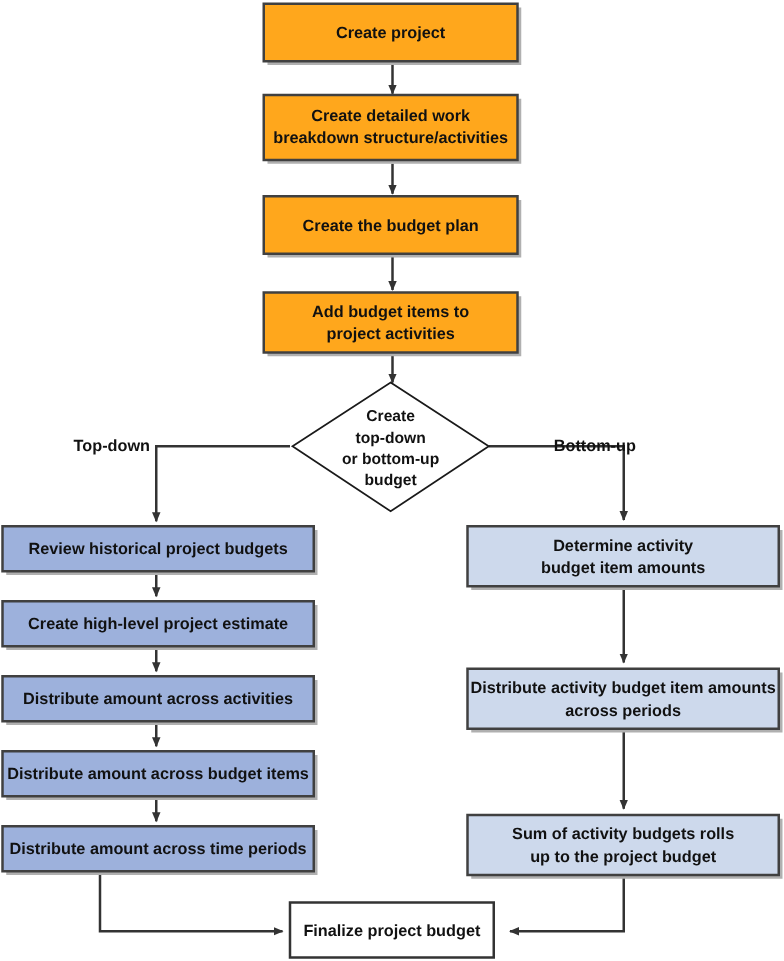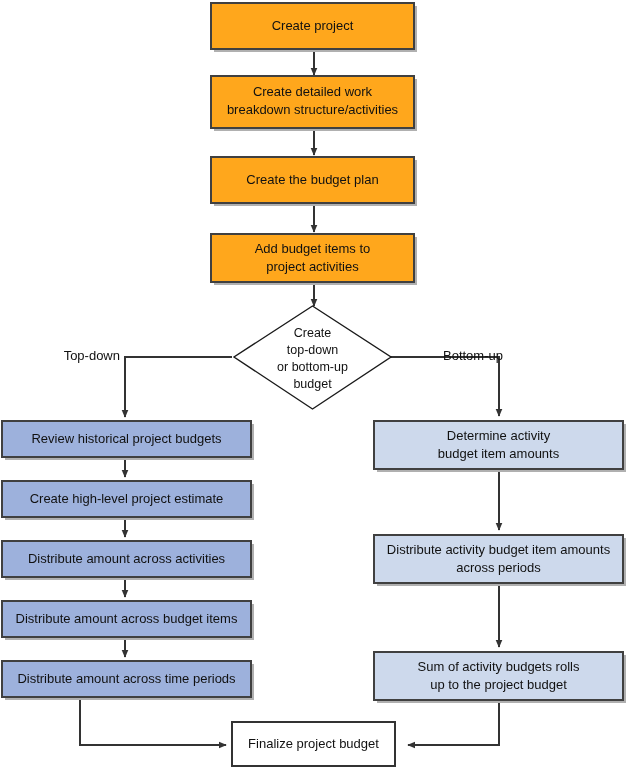--- a/index.html
+++ b/index.html
@@ -10,20 +10,21 @@
   body {
     width: 627px;
     height: 769px;
     font-family: "Liberation Sans", sans-serif;
     overflow: hidden;
   }
   #flow-root {
     position: relative;
     width: 627px;
     height: 769px;
+    font-weight: bold;
   }
   svg.flow {
     display: block;
     width: 627px;
     height: 769px;
   }
   .node-rect {
     stroke: #404040;
     stroke-width: 2;
   }

